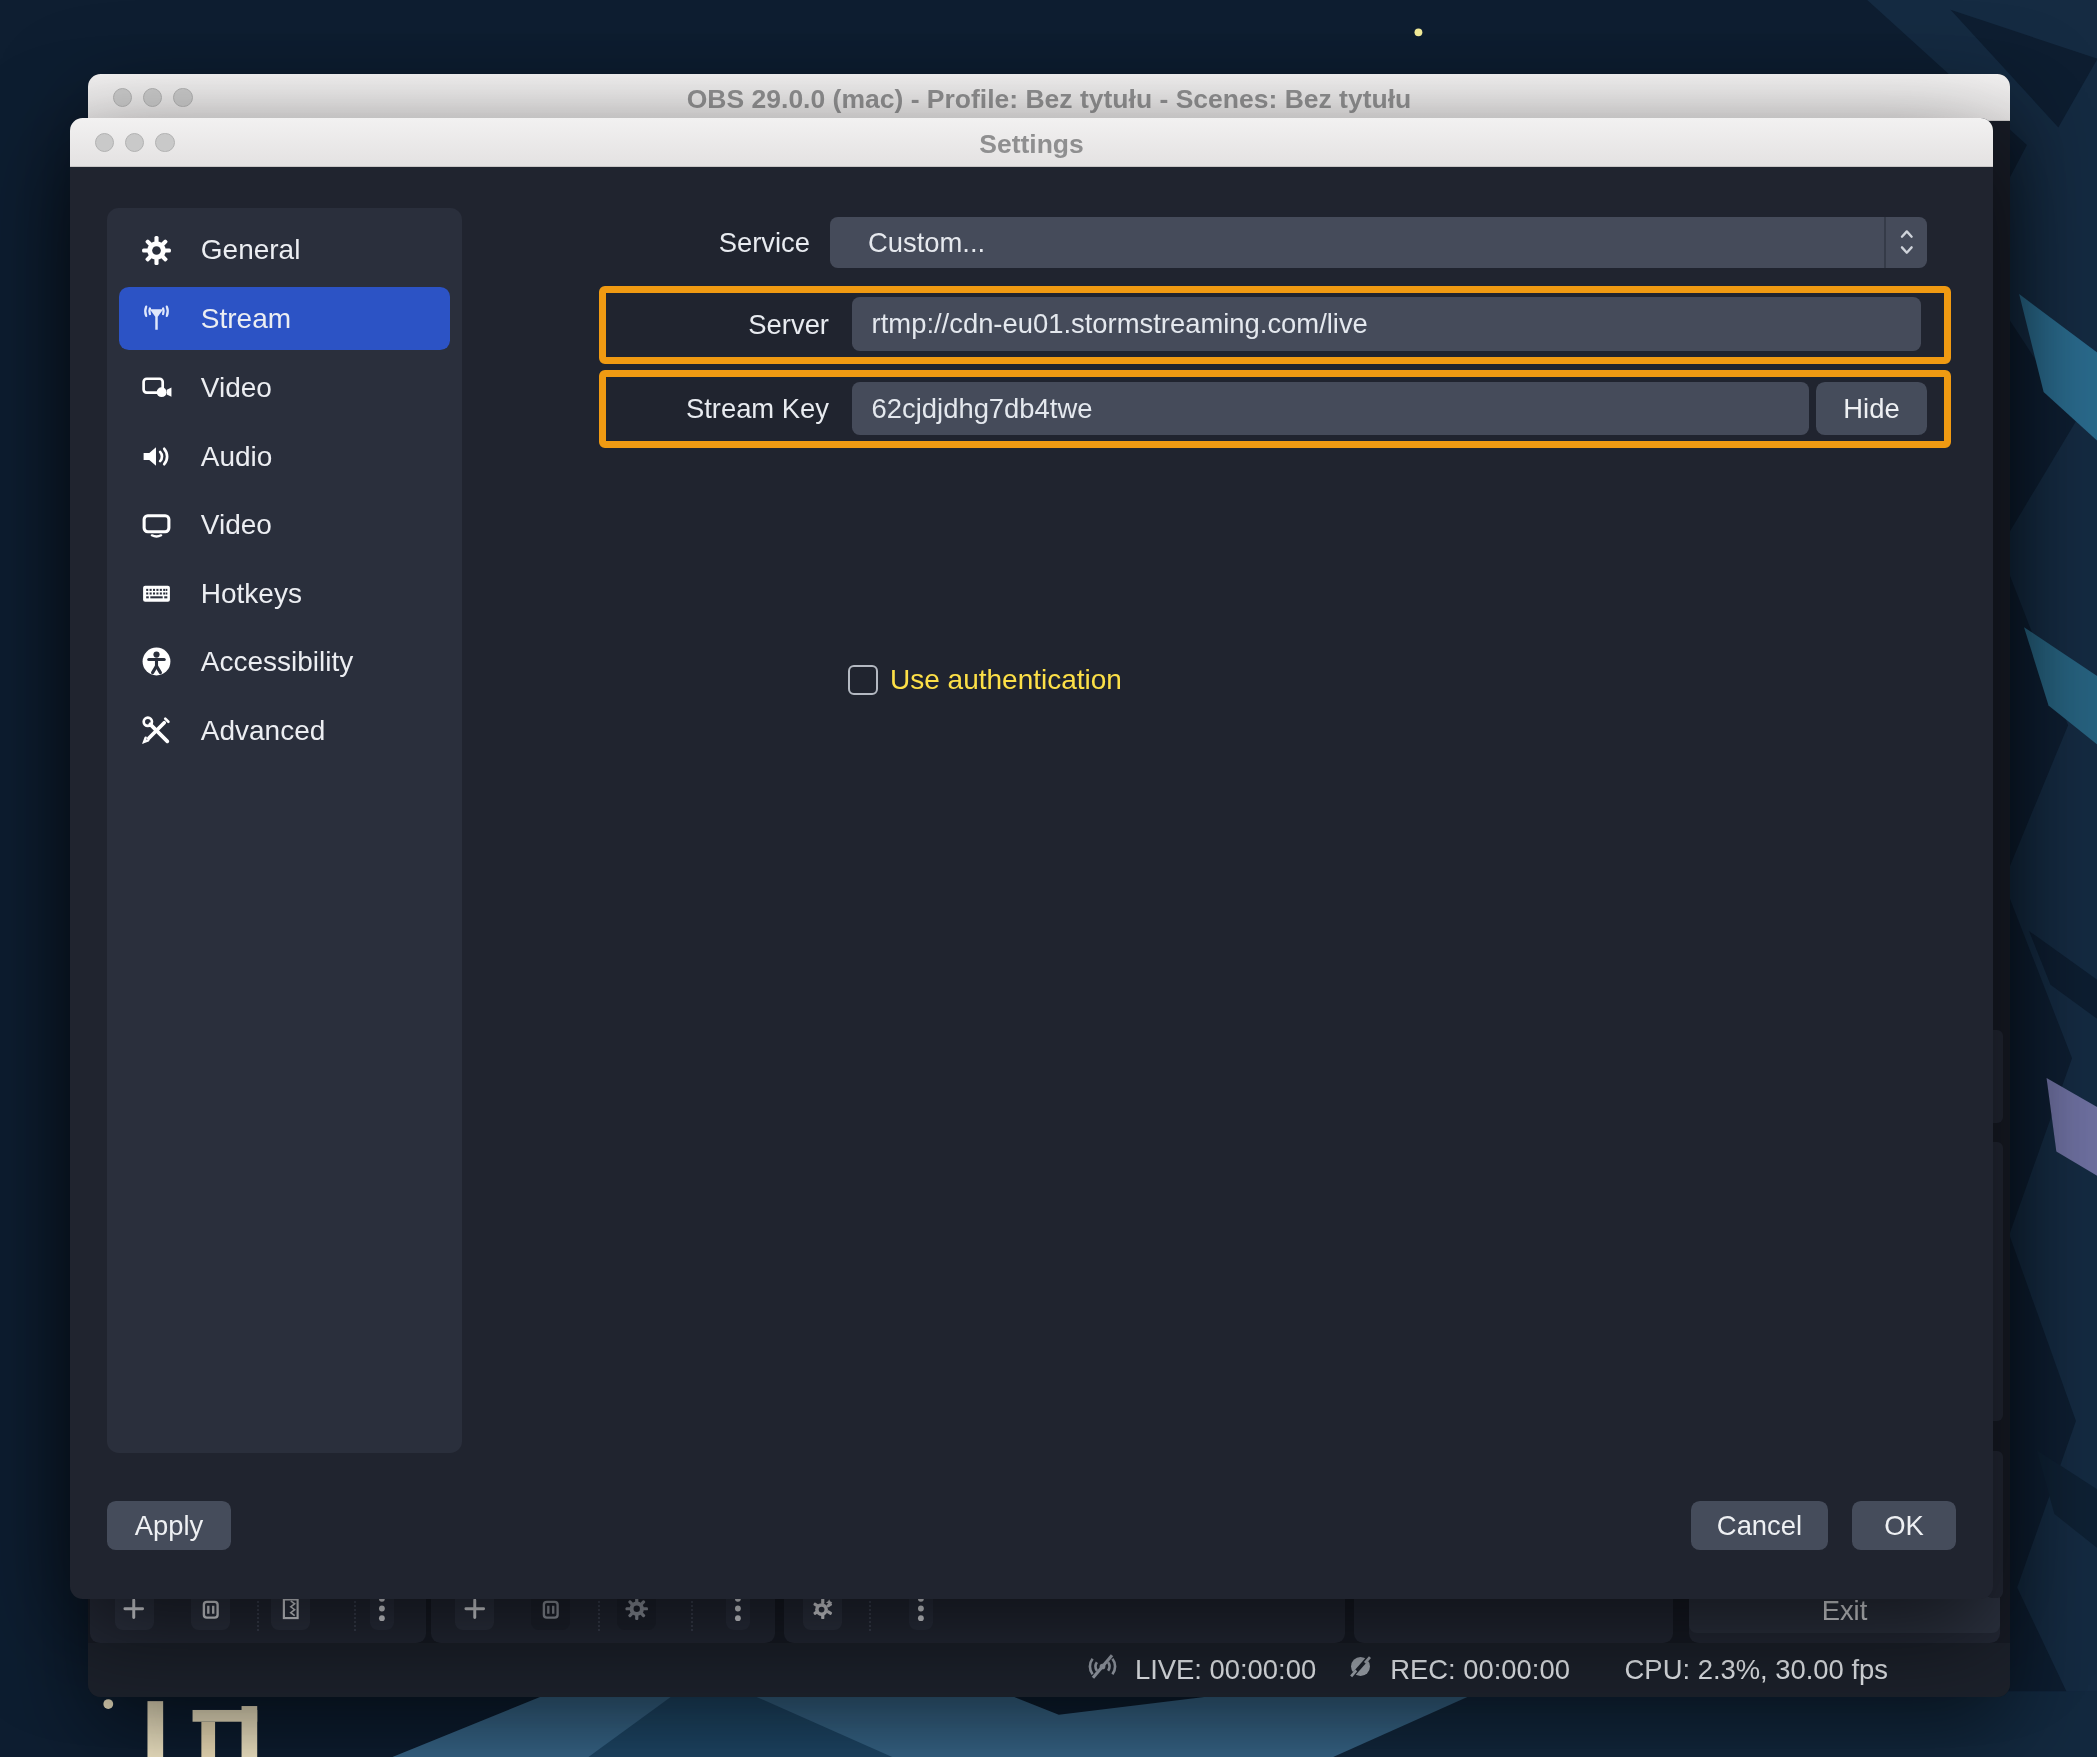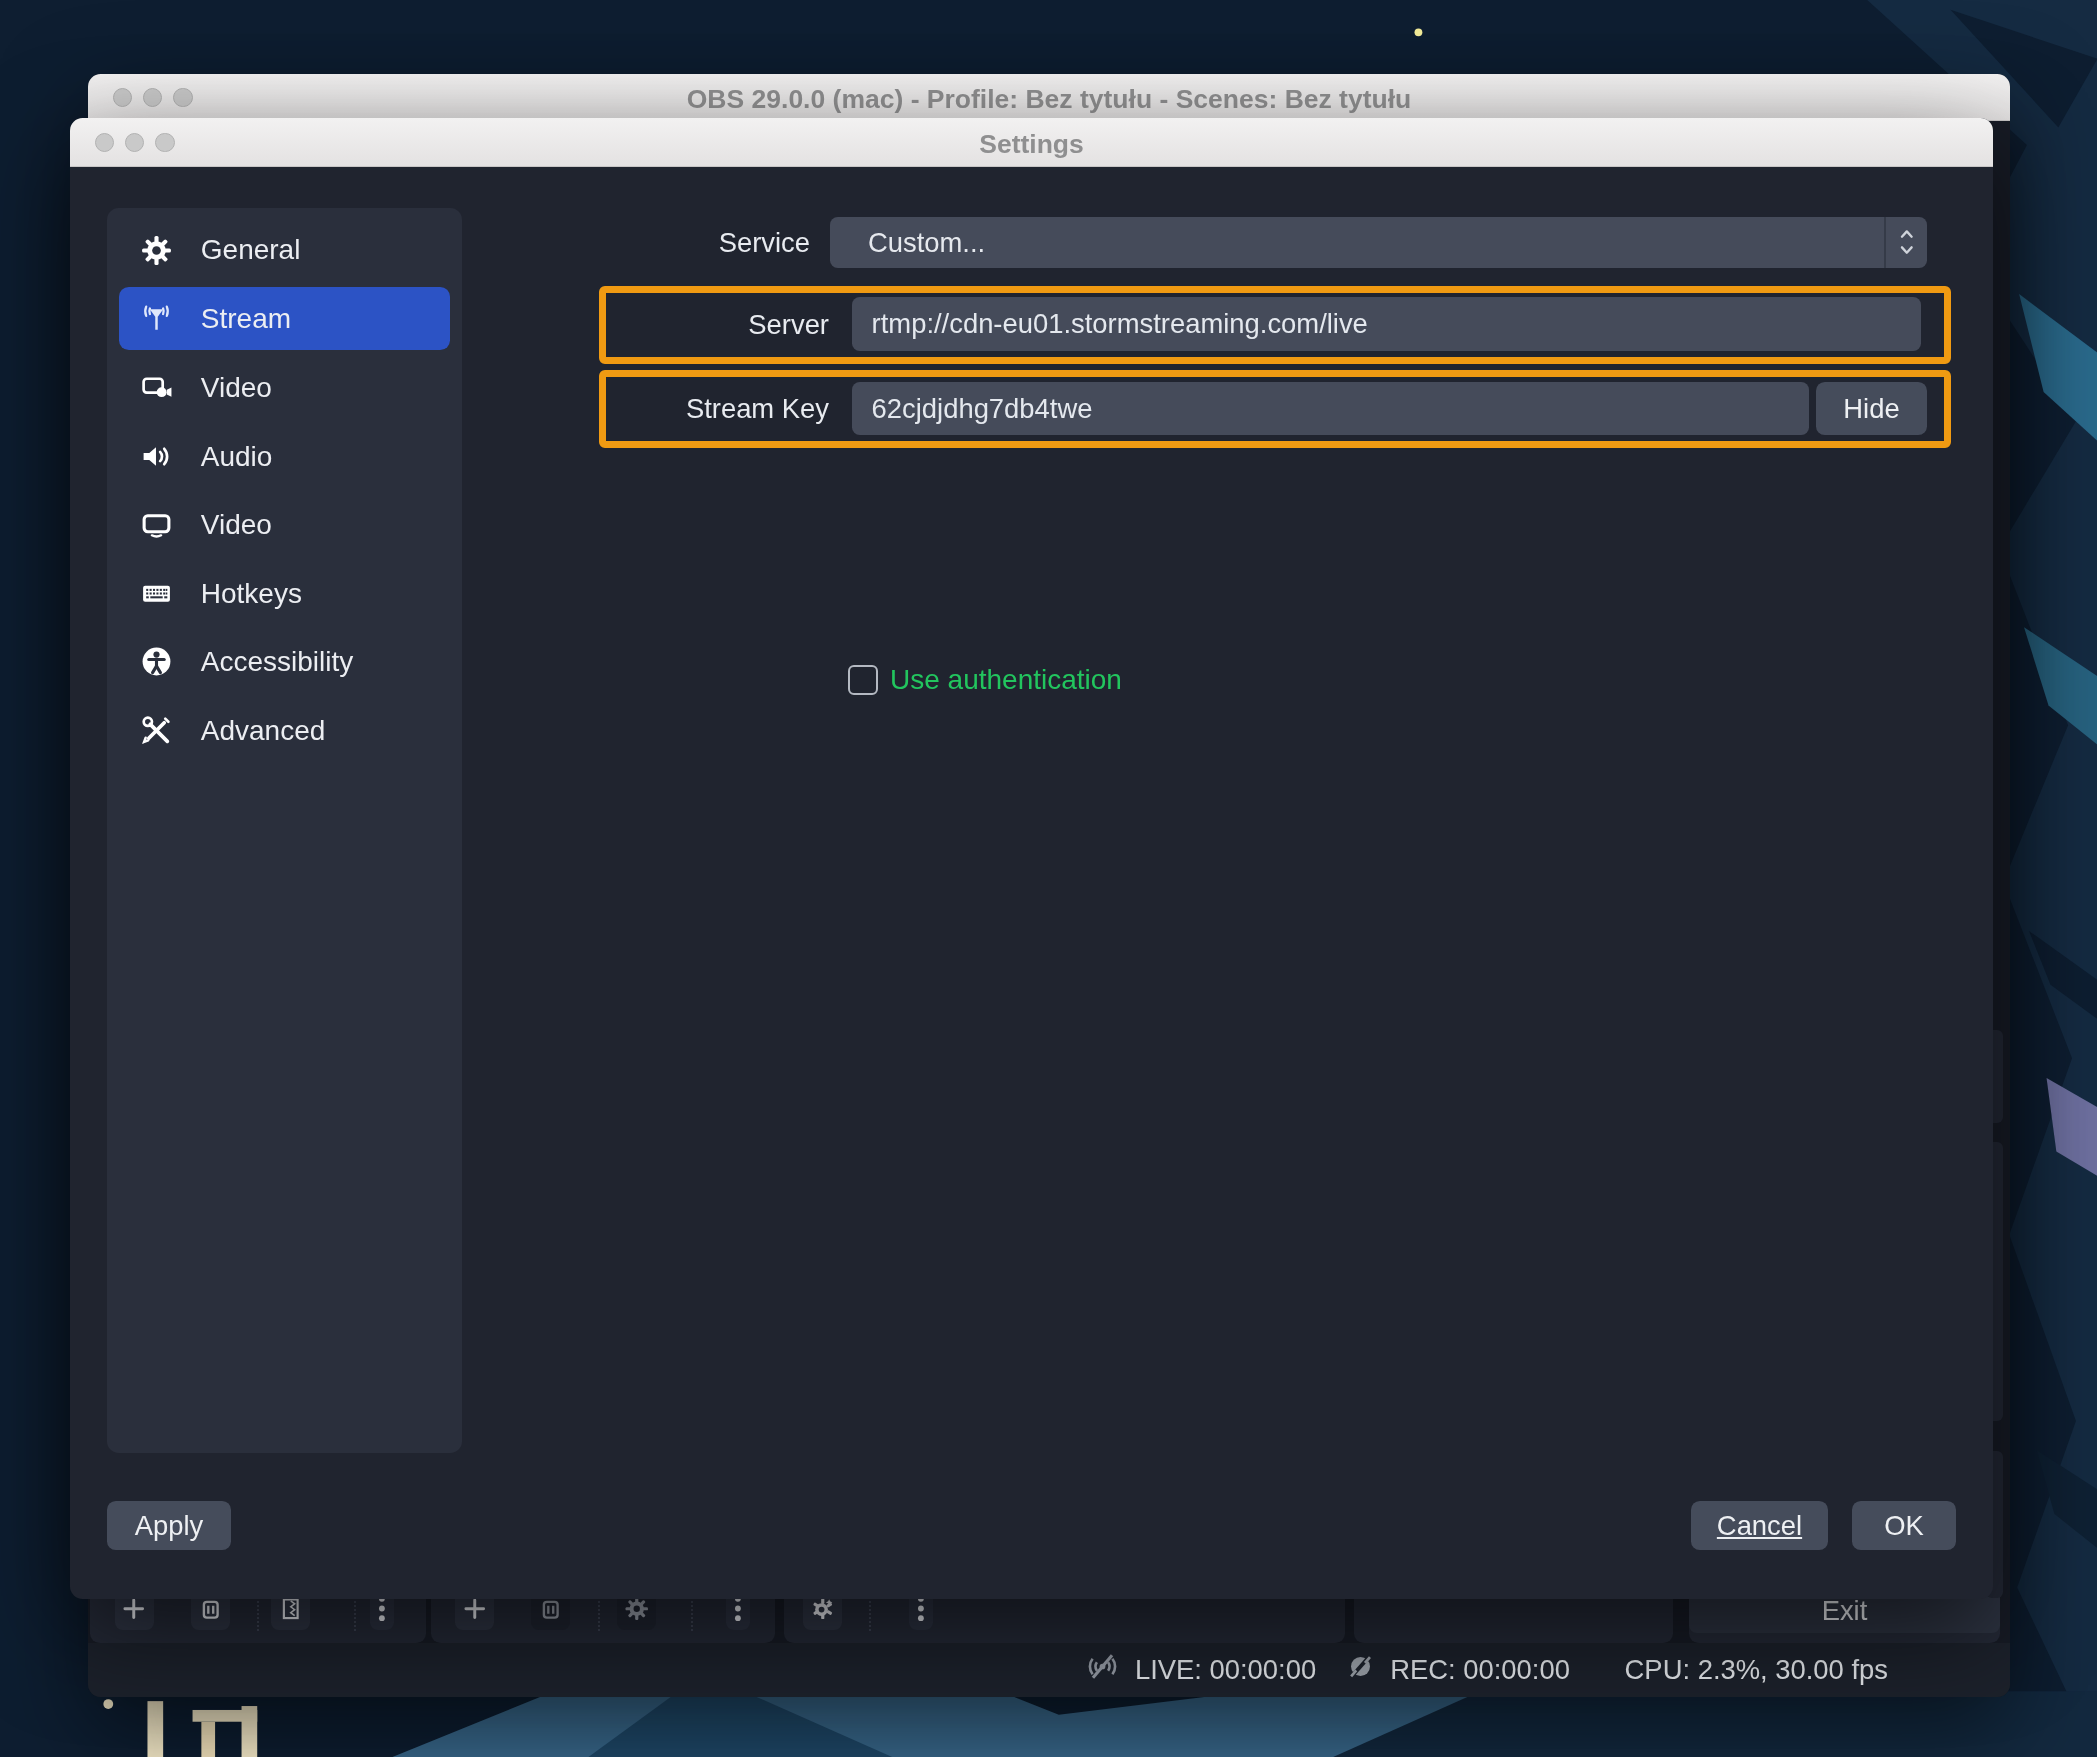--- a/index.html
+++ b/index.html
@@ -61,21 +61,21 @@
   #service-select .chev { position:absolute; right:0; top:0; width:43px; height:51px;
     border-left:2px solid #353b48; display:flex; align-items:center; justify-content:center; }
   .hl-box { position:absolute; left:529px; width:1352px; height:78px;
     border:7.8px solid #f09a12; border-radius:5.9px; }
   .field { position:absolute; height:54px; background:#454b5a; border:none; border-radius:7.8px;
     color:#e4e8ee; font-size:27.4px; padding:0 19.6px; font-family:"Liberation Sans",sans-serif; outline:none; }
   .btn { position:absolute; background:#454c5b; border-radius:8.8px; color:#eef0f3; font-size:27.4px;
     display:flex; align-items:center; justify-content:center;text-align:center; }
   #checkbox-auth { left:778px; top:547px; width:30px; height:30px; border:2.9px solid #b4b9c2;
     border-radius:5.9px; background:transparent; }
-  #auth-label { left:820px; top:545px; color:#22c55e; font-size:28px; line-height:33px; }
+  #auth-label { left:820px; top:545px; color:#fde047; font-size:28px; line-height:33px; }
 </style>
 </head>
 <body>
 
 <div id="wallpaper" class="abs">
   <svg width="2098" height="1757" viewBox="0 0 2140 1793">
 
     <path d="M95 243 L215 233" stroke="#c2e7ee" stroke-width="6" stroke-linecap="round" fill="none"></path>
     <circle cx="1447" cy="33" r="4" fill="#f5ee9b"></circle>
     <circle cx="1935" cy="22" r="3" fill="#e9f2b2"></circle>
@@ -364,16 +364,16 @@
 
   <div class="hl-box" style="top:252px;"></div>
   <div class="form-label" style="left:490px; top:252px; width:269px; line-height:78px;">Stream Key</div>
   <input class="field abs" style="left: 782px; top: 264px; width: 957px; height: 53px;" type="text" readonly="" value="62cjdjdhg7db4twe">
   <div class="btn abs" style="left:1746px; top:264px; width:111px; height:53px;">Hide</div>
 
   <div id="checkbox-auth" class="abs"></div>
   <div id="auth-label" class="abs">Use authentication</div>
 
   <div class="btn abs" style="left:37px; top:1383px; width:124px; height:49px;">Apply</div>
-  <div class="btn abs" style="left:1621px; top:1383px; width:137px; height:49px;text-decoration:underline;">Cancel</div>
+  <div class="btn abs" style="left:1621px; top:1383px; width:137px; height:49px;">Cancel</div>
   <div class="btn abs" style="left:1782px; top:1383px; width:104px; height:49px;">OK</div>
 </div>
 
 
 </body></html>

